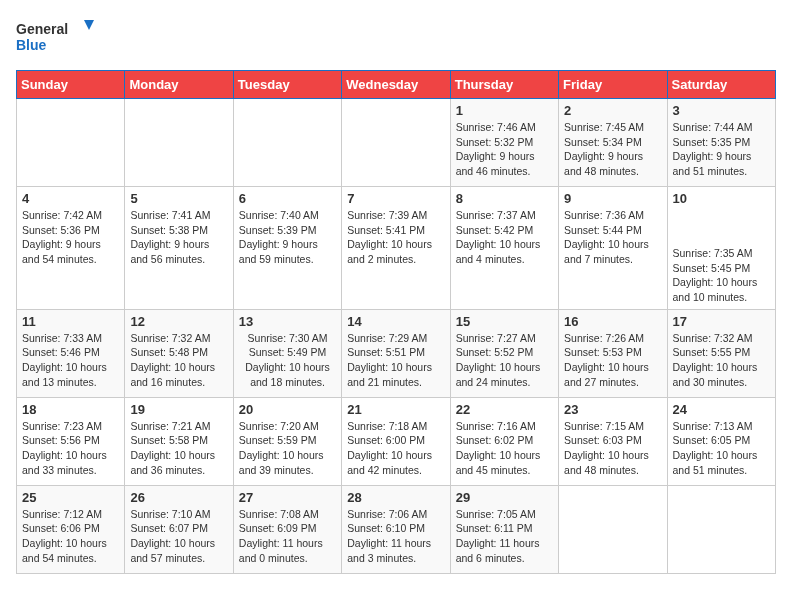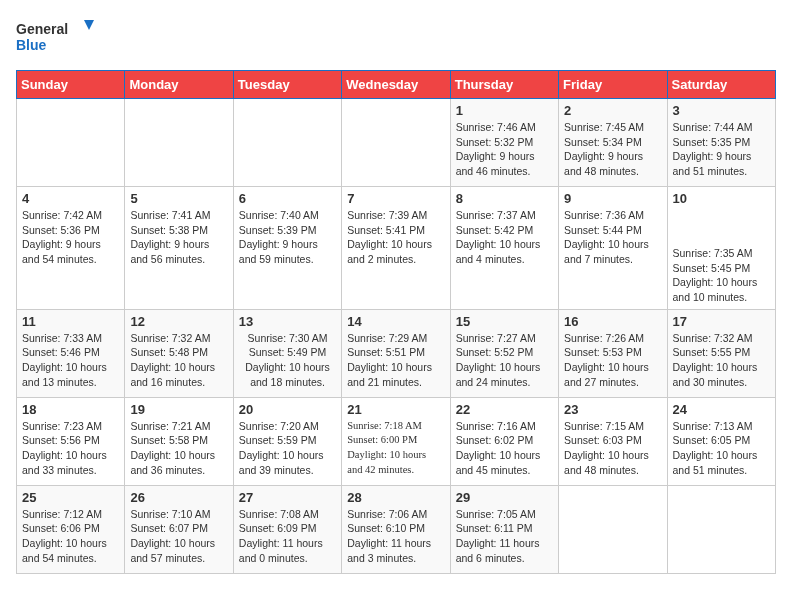--- a/index.html
+++ b/index.html
@@ -251,21 +251,21 @@
         </td>
         <td>
           <span class="day-number">20</span>
           <div class="day-info" style="white-space: pre-line;">Sunrise: 7:20 AM
 Sunset: 5:59 PM
 Daylight: 10 hours
 and 39 minutes.</div>
         </td>
         <td>
           <span class="day-number">21</span>
-          <div class="day-info" style="white-space: pre-line; font-family: Liberation Serif, serif;">Sunrise: 7:18 AM
+          <div class="day-info" style="white-space: pre-line;">Sunrise: 7:18 AM
 Sunset: 6:00 PM
 Daylight: 10 hours
 and 42 minutes.</div>
         </td>
         <td>
           <span class="day-number">22</span>
           <div class="day-info" style="white-space: pre-line;">Sunrise: 7:16 AM
 Sunset: 6:02 PM
 Daylight: 10 hours
 and 45 minutes.</div>

